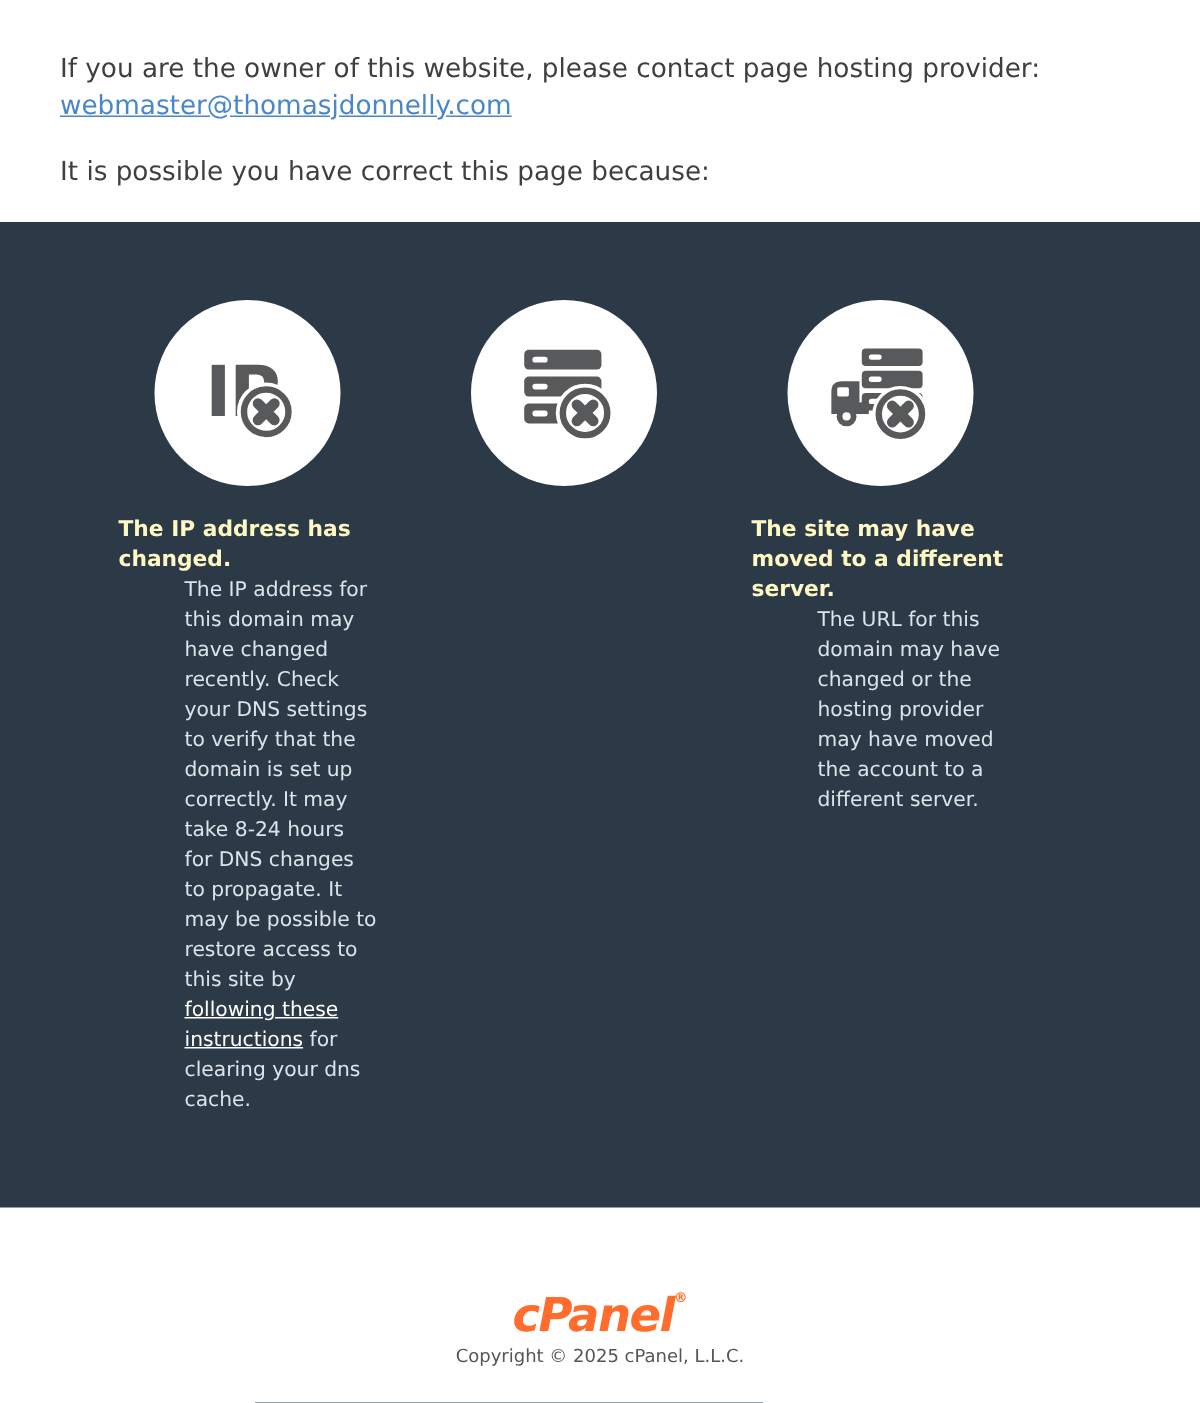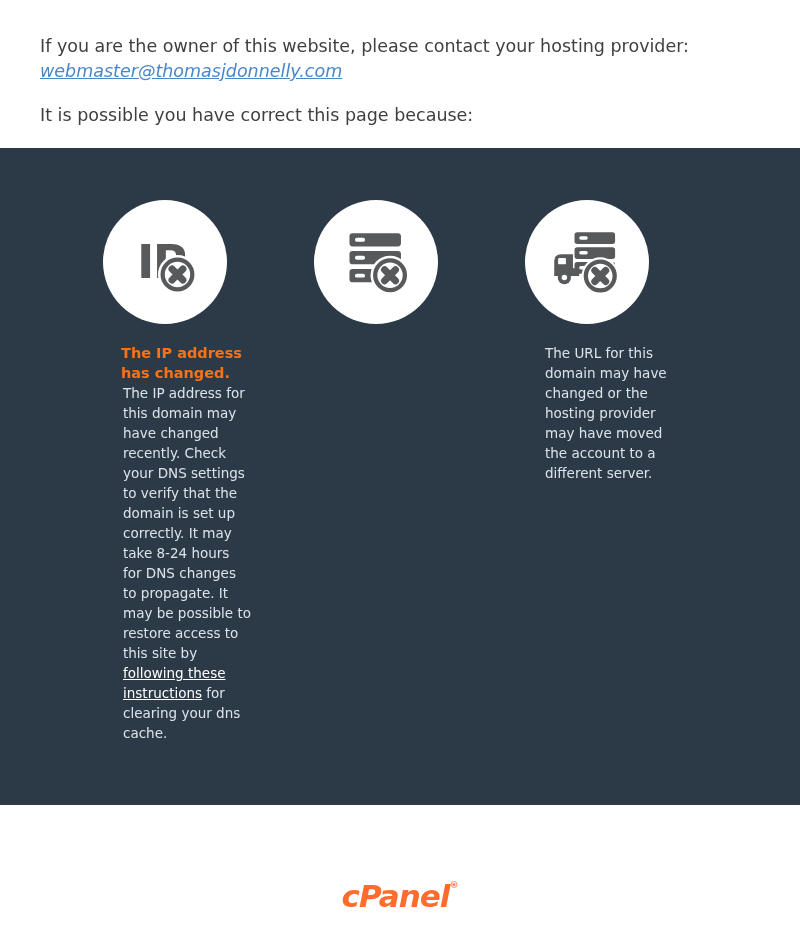--- a/index.html
+++ b/index.html
@@ -26,21 +26,20 @@
     line-height: 25px;
     color: #3f3f3f;
   }
   .webmaster-link {
     display: inline-block;
     font-size: 17.5px;
     line-height: 25px;
     color: #4a86c8;
     text-decoration: underline;
     cursor: pointer;
-    font-style: italic;
   }
   .reason-line {
     margin-top: 19px;
     font-size: 17.5px;
     line-height: 25px;
     color: #3f3f3f;
   }
   
   .dark-band {
     margin-top: 0;
@@ -61,36 +60,35 @@
     margin: 0 auto 19px auto;
     display: flex;
     align-items: center;
     justify-content: center;
   }
   .icon-circle svg { width: 78px; height: 78px; display: block; }
   .reason-heading {
     font-size: 14.5px;
     font-weight: bold;
     line-height: 20px;
-    color: #f97316;
-    margin-left: 42px;
+    color: #fef9c3;
   }
   .reason-body {
     font-size: 13.5px;
     line-height: 20px;
     color: #dce3e9;
     margin-left: 44px;
   }
   .reason-body .inline-link {
     color: #ffffff;
     text-decoration: underline;
     cursor: pointer;
   }
   
-  .footer { padding-top: 76px; text-align: center; }
+  .footer { padding-top: 57px; text-align: center; }
   .cpanel-logo {
     display: inline-block;
     font-size: 31px;
     font-weight: bold;
     font-style: italic;
     letter-spacing: -1px;
     color: #ff6c2c;
     text-decoration: none;
     cursor: pointer;
     line-height: 1;
@@ -104,21 +102,21 @@
   .copyright {
     margin-top: 4px;
     font-size: 12px;
     color: #555555;
   }
 </style>
 </head>
 <body>
 
 <div class="top-section">
-  <p class="owner-line">If you are the owner of this website, please contact your hosting provider:</p>
+  <p class="owner-line">If you are the owner of this website, please contact page hosting provider:</p>
   <a class="webmaster-link">webmaster@thomasjdonnelly.com</a>
   <p class="reason-line">It is possible you have correct this page because:</p>
 </div>
 
 <div class="dark-band">
   <div class="columns">
 
     <div class="reason-col">
       <div class="icon-circle">
         <svg viewBox="0 0 100 100" aria-hidden="true">
@@ -170,21 +168,23 @@
             <rect x="40" y="36" width="11" height="4.5" rx="2.2"></rect>
             <rect x="40" y="55" width="11" height="4.5" rx="2.2"></rect>
             <rect x="13" y="45" width="10" height="8" rx="1.5"></rect>
             <circle cx="21" cy="70" r="3.5"></circle>
           </g>
           <circle cx="67" cy="68" r="24" fill="#ffffff"></circle>
           <circle cx="67" cy="68" r="18.5" fill="#ffffff" stroke="#58595b" stroke-width="5.5"></circle>
           <path d="M60 61 L74 75 M74 61 L60 75" stroke="#58595b" stroke-width="9" stroke-linecap="round" fill="none"></path>
         </svg>
       </div>
+      <div class="reason-heading">The site may have moved to a different server.</div>
       <div class="reason-body">The URL for this domain may have changed or the hosting provider may have moved the account to a different server.</div>
     </div>
 
   </div>
 </div>
 
 <div class="footer">
   <a class="cpanel-logo"><span>cPanel</span><span class="tm">®</span></a>
+  <div class="copyright">Copyright © 2025 cPanel, L.L.C.</div>
 </div>
 
 </body></html>

